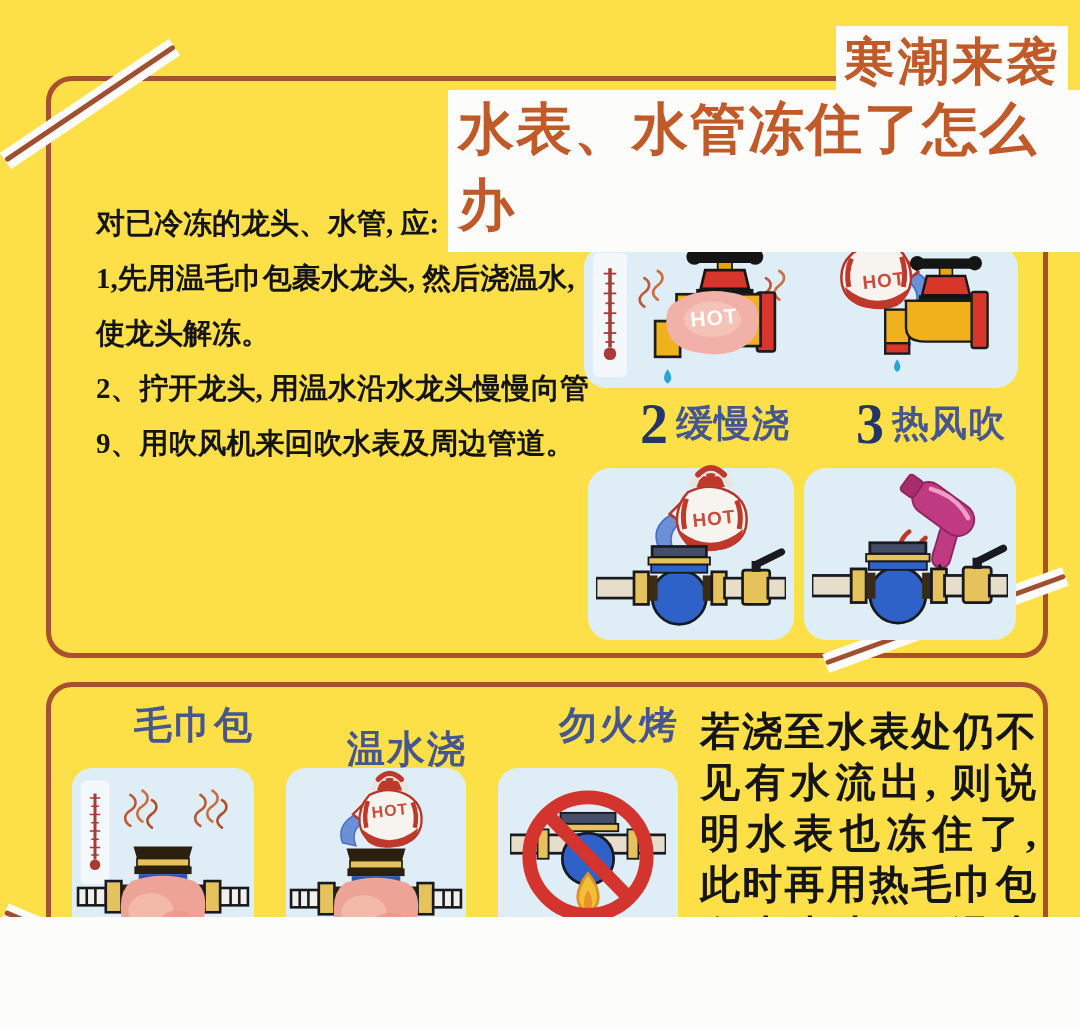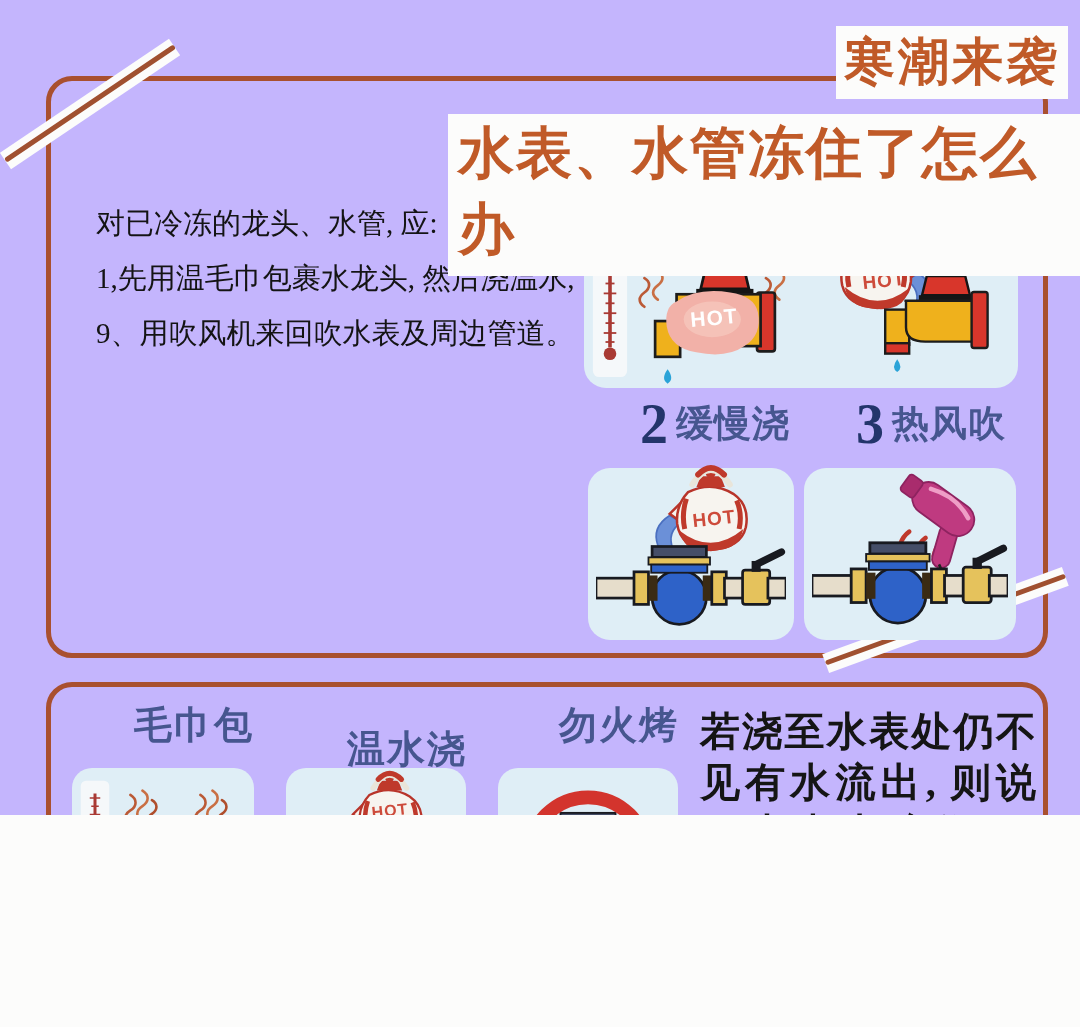--- a/index.html
+++ b/index.html
@@ -1,39 +1,39 @@
 <!DOCTYPE html>
 <html><head>
 <meta charset="utf-8">
 <style>
   html,body{margin:0;padding:0;background:#fcfcfb;}
-  #stage{position:relative;width:1080px;height:815px;background:#c4b5fd;overflow:hidden;
+  #stage{position:relative;width:1080px;height:917px;background:#fde047;overflow:hidden;
          font-family:"Liberation Sans","DejaVu Sans",sans-serif;}
   .abs{position:absolute;}
   
   .frame{position:absolute;border:5px solid #a9502f;border-radius:26px;z-index:1;}
   .frame-top{left:46px;top:76px;width:992px;height:572px;}
   .frame-bottom{left:46px;top:682px;width:992px;height:318px;}
   
   .halo{position:absolute;background:#fcfcfb;height:20px;z-index:2;}
   .slash{position:absolute;background:#a05030;height:5px;border-radius:3px;z-index:3;}
   .s1{left:-12px;top:101px;width:204px;transform:rotate(-34deg);}
   .h1{left:-12px;top:94px;width:204px;transform:rotate(-34deg);}
   .s2{left:818px;top:617px;width:255px;transform:rotate(-20deg);}
   .h2{left:818px;top:610px;width:255px;transform:rotate(-20deg);}
   .s3{left:-6px;top:963px;width:273px;transform:rotate(23deg);}
   .h3{left:-6px;top:956px;width:273px;transform:rotate(23deg);}
   
   .title{left:836px;top:26px;font-size:51px;font-weight:800;color:#c05a28;letter-spacing:3px;
          background:#fcfcfb;padding:2px 8px;z-index:5;}
   .subtitle{left:448px;top:90px;font-size:56px;font-weight:800;color:#c05a28;letter-spacing:2px;
-            background:#fcfcfb;padding:2px 10px 8px 10px;z-index:5;margin-top:24px;}
+            background:#fcfcfb;padding:2px 10px 8px 10px;z-index:5;}
   
   .intro{left:96px;top:196px;width:500px;z-index:4;font-family:"Liberation Serif","DejaVu Serif",serif;
-         font-size:29px;font-weight:400;color:#141414;line-height:55px;}
+         font-size:29px;font-weight:700;color:#141414;line-height:55px;}
   
   .mhead{z-index:4;display:flex;align-items:flex-end;gap:8px;}
   .mnum{font-family:"Liberation Serif","DejaVu Serif",serif;font-size:56px;font-weight:800;
         color:#23356b;line-height:1;}
   .mlabel{font-size:37px;font-weight:700;color:#46568f;padding-bottom:3px;letter-spacing:1px;}
   
   .panel{position:absolute;background:#dfeef6;border-radius:22px;z-index:4;}
   .bhead{z-index:4;font-size:38px;font-weight:700;color:#46568f;letter-spacing:2px;position:absolute;margin-left:28px;}
   
   .note{left:700px;top:706px;width:336px;z-index:4;font-family:"Liberation Serif","DejaVu Serif",serif;
@@ -203,20 +203,22 @@
   <div class="slash s2"></div>
   <div class="halo h3"></div>
   <div class="slash s3"></div>
 
   <div class="abs title">寒潮来袭</div>
   <div class="abs subtitle">水表、水管冻住了怎么办</div>
 
   <div class="abs intro">
     <div>对已冷冻的龙头、水管, 应:</div>
     <div>1,先用温毛巾包裹水龙头, 然后浇温水,</div>
+    <div>使龙头解冻。</div>
+    <div>2、拧开龙头, 用温水沿水龙头慢慢向管</div>
     <div>9、用吹风机来回吹水表及周边管道。</div>
   </div>
 
   <div class="abs mhead" style="left:640px;top:170px;">
     <span class="mnum">1</span>
     <span class="mlabel">毛巾包、温水浇</span>
   </div>
 
   <div class="panel" style="left:584px;top:246px;width:434px;height:142px;">
     <svg class="abs" style="left:8px;top:6px;" width="36" height="126">

